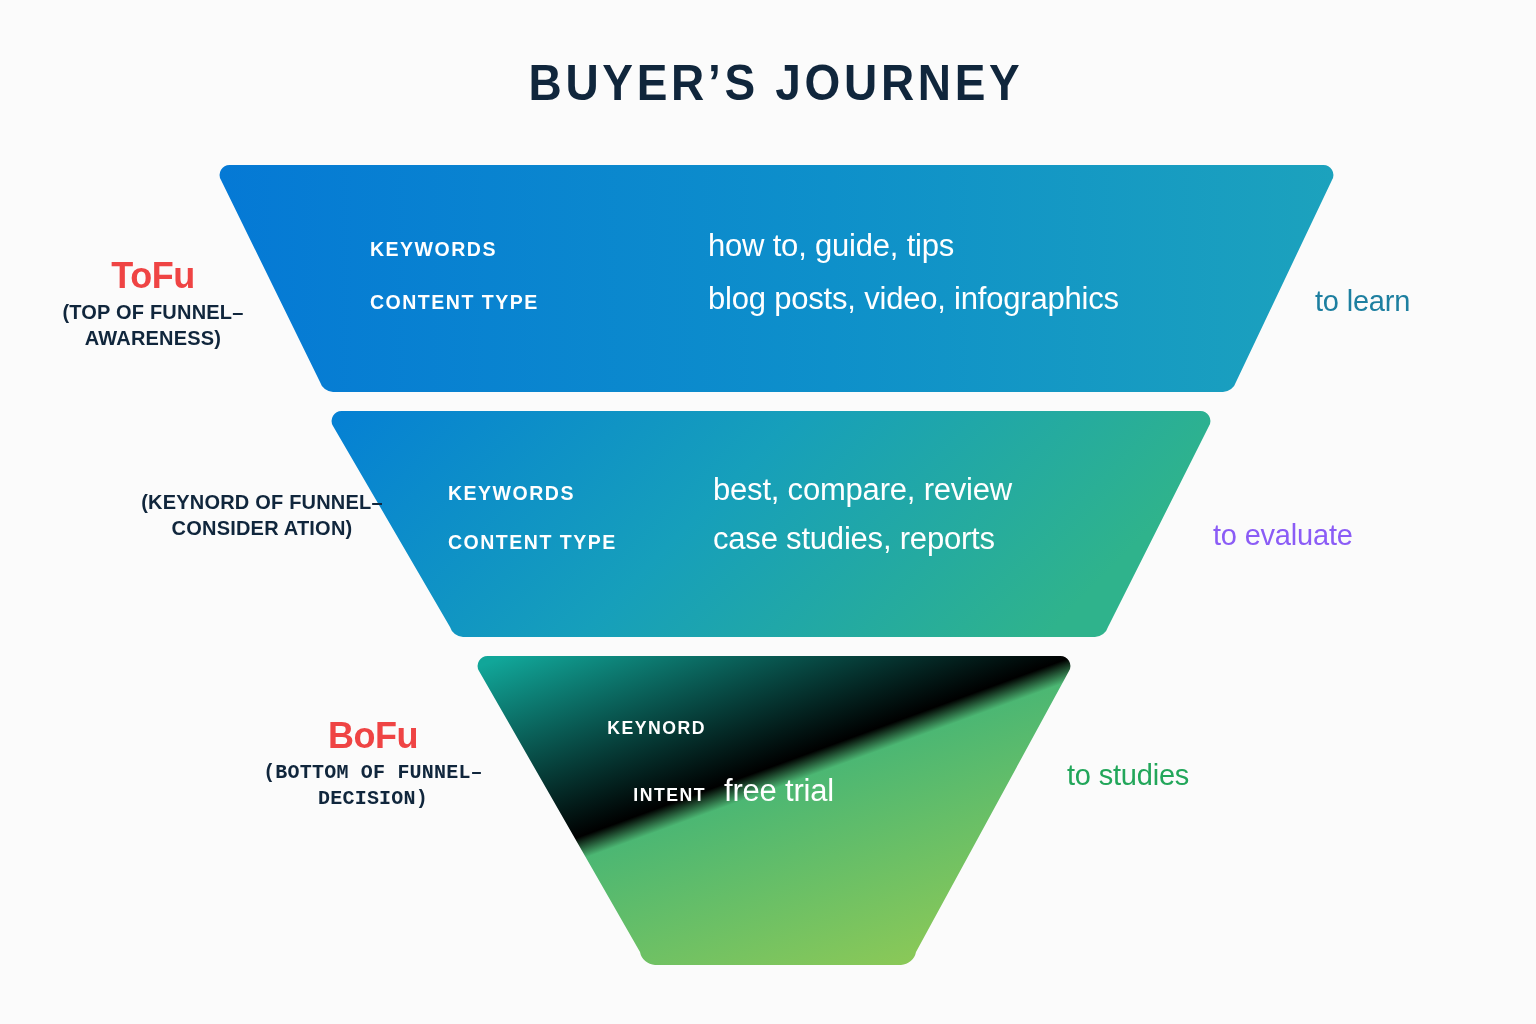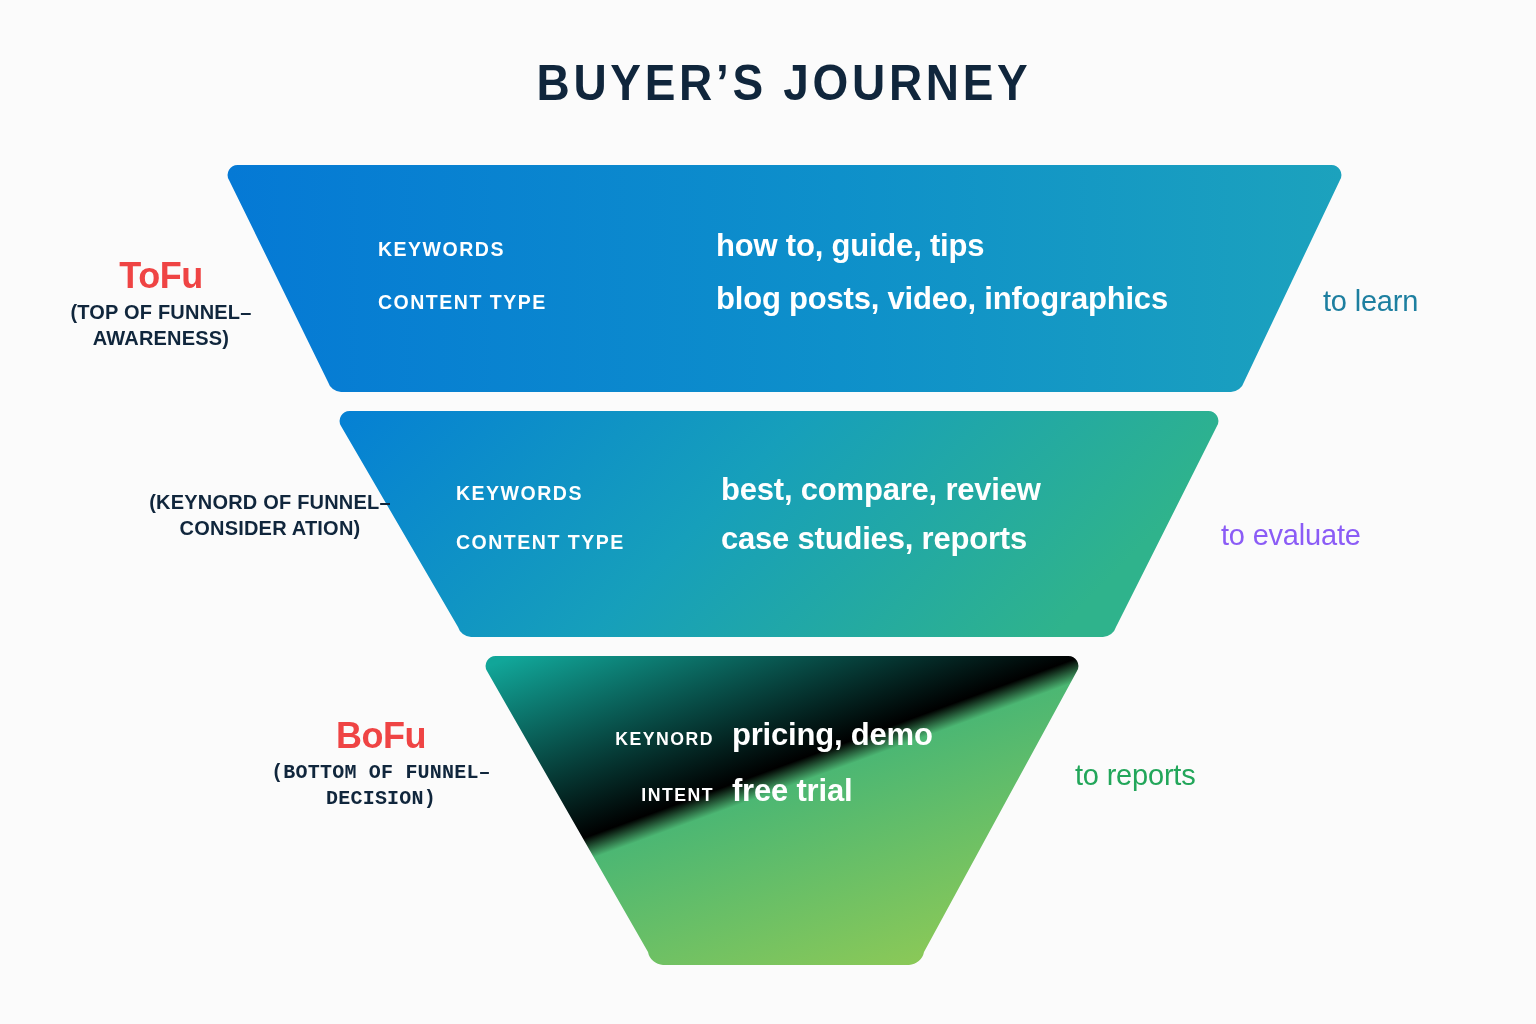--- a/index.html
+++ b/index.html
@@ -10,21 +10,21 @@
     width: 1536px;
     height: 1024px;
     background: #fbfbfb;
     font-family: "Liberation Sans", sans-serif;
     overflow: hidden;
     position: relative;
   }
 
   #canvas {
     position: absolute;
-    left: 16px; top: 0;
+    left: 8px; top: 0;
     width: 1214px;
     height: 1024px;
   }
 
   
   .title {
     position: absolute;
     left: 0;
     top: 54px;
     width: 1536px;
@@ -90,21 +90,21 @@
   }
   .row-key {
     color: #ffffff;
     font-weight: bold;
     letter-spacing: 1.6px;
     transform: scaleX(0.93);
     transform-origin: left center;
   }
   .row-val {
     color: #ffffff;
-    font-weight: bold;
+    font-weight: normal;
     letter-spacing: -0.2px;
   }
 
   
   #tofu-rows { left: 362px; top: 228px; }
   #tofu-rows .row { height: 53px; }
   #tofu-rows .row-key { font-size: 21px; width: 338px; }
   #tofu-rows .row-val { font-size: 31px; }
 
   
@@ -208,25 +208,24 @@
     </div>
     <div class="row">
       <span class="row-key">CONTENT TYPE</span>
       <span class="row-val">case studies, reports</span>
     </div>
   </div>
 
   <div class="rows" id="bofu-rows">
     <div class="row">
       <span class="row-key">KEYNORD</span>
-      <span class="row-val">pricing, demo</span>
     </div>
     <div class="row">
       <span class="row-key">INTENT</span>
       <span class="row-val">free trial</span>
     </div>
   </div>
 
   <div class="intent" id="intent-tofu" style="color:#1d7fa0">to learn</div>
   <div class="intent" id="intent-mofu" style="color:#8b5cf6">to evaluate</div>
-  <div class="intent" id="intent-bofu" style="color:#22a65a">to reports</div>
+  <div class="intent" id="intent-bofu" style="color:#22a65a">to studies</div>
 
 </div>
 
 </body></html>

